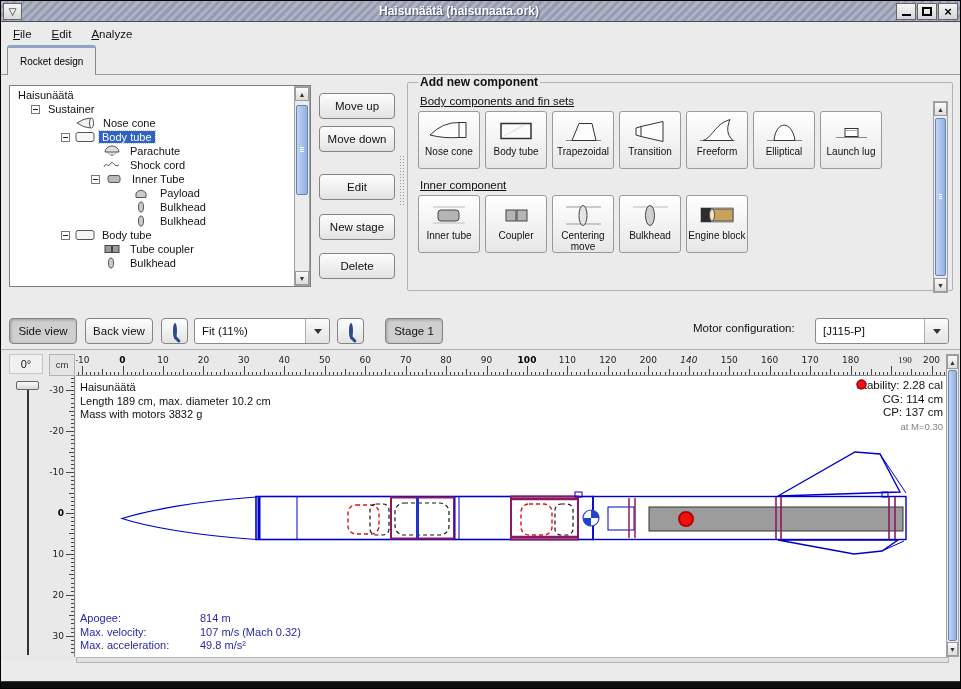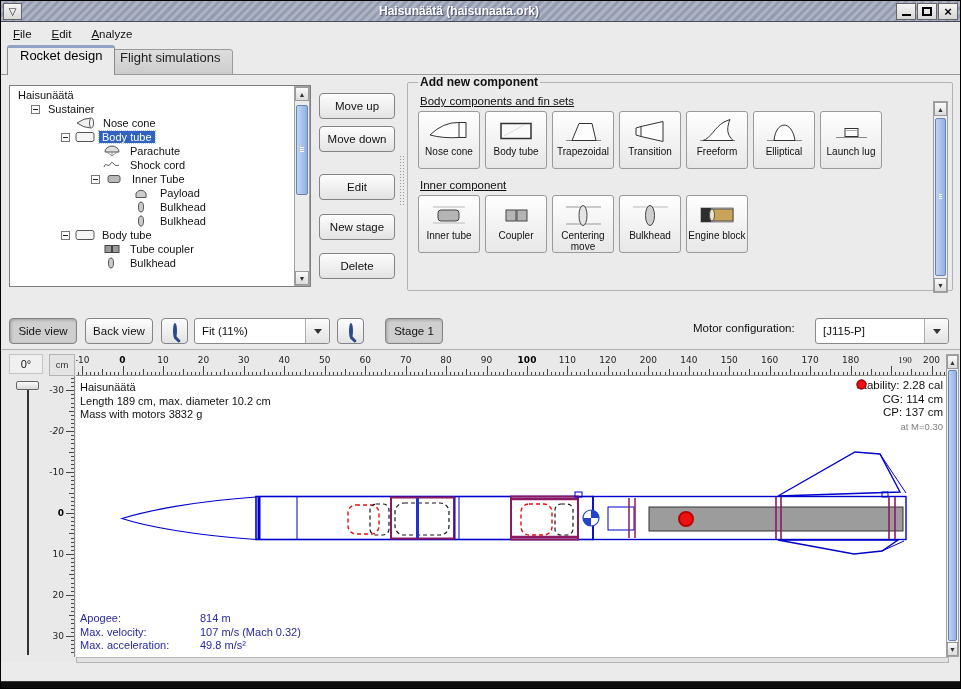--- a/index.html
+++ b/index.html
@@ -22,21 +22,21 @@
   .max-glyph{width:10px;height:9px;border:2px solid #000;}
 
   
   .menubar{position:absolute;left:0;top:22px;right:0;height:21px;background:#ebebeb;display:flex;align-items:center;}
   .menu-item{display:inline-block;padding:2px 8px;font-size:11.5px;color:#111;margin-left:4px;}
   .menu-item::first-letter{text-decoration:underline;}
 
   
   .tabrow{position:absolute;left:0;top:43px;right:0;height:31px;}
   .tabrow .baseline{position:absolute;left:0;right:0;bottom:0;height:1px;background:#9a9a9a;}
-  .tab{position:absolute;bottom:0;font-size:13px;padding:0 12px;display:flex;margin-top:20px;}
+  .tab{position:absolute;bottom:0;font-size:10px;padding:0 12px;display:flex;align-items:center;margin-top:20px;}
   .tab.active{left:6px;height:30px;background:#ebebeb;border:1px solid #8a8a8a;border-bottom:none;
     border-top:3px solid #8fa3c8;border-radius:3px 3px 0 0;z-index:2;}
   .tab.inactive{left:106px;height:26px;background:linear-gradient(#dedede,#cccccc);
     border:1px solid #9a9a9a;border-radius:3px 3px 0 0;color:#222;}
 
   
   .upper{position:absolute;left:0;top:74px;right:0;height:234px;}
   .tree-panel{position:absolute;left:8px;top:10px;width:302px;height:202px;background:#fff;
     border:1px solid #7e7e7e;overflow:hidden;}
   .tree{position:absolute;left:1px;top:2px;right:17px;}
@@ -148,23 +148,20 @@
   <div class="menubar">
     <span class="menu-item">File</span>
     <span class="menu-item">Edit</span>
     <span class="menu-item">Analyze</span>
   </div>
 
   <div class="tabrow">
     <div class="baseline"></div>
     <div class="tab active">
         <span>Rocket design</span>
-      </div>
-    <div class="tab inactive">
-        <span>Flight simulations</span>
       </div>
   </div>
 
   <div class="upper">
 
     <div class="tree-panel">
       <div class="tree">
         <div class="trow" style="padding-left:4px">
           <span class="tlabel">Haisunäätä</span>
         </div>
@@ -673,21 +670,21 @@
         <div class="hl" style="left: 208.3px;">40</div>
         <div class="hl" style="left: 248.75px;">50</div>
         <div class="hl" style="left: 289.2px;">60</div>
         <div class="hl" style="left: 329.65px;">70</div>
         <div class="hl" style="left: 370.1px;">80</div>
         <div class="hl" style="left: 410.55px;">90</div>
         <div class="hl bold" style="left: 451px;">100</div>
         <div class="hl" style="left: 491.45px;">110</div>
         <div class="hl" style="left: 531.9px;">120</div>
         <div class="hl" style="left: 572.35px;">200</div>
-        <div class="hl" style="left: 612.8px;">140</div>
+        <div class="hl" style="left: 612.8px; font-style: italic;">140</div>
         <div class="hl" style="left: 653.25px;">150</div>
         <div class="hl" style="left: 693.7px;">160</div>
         <div class="hl" style="left: 734.15px;">170</div>
         <div class="hl" style="left: 774.6px;">180</div>
         <div class="hl" style="left: 829px; font-family: Liberation Serif, serif;">190</div>
         <div class="hl" style="left: 855.5px;">200</div>
       </div>
     <div class="vruler" id="vruler">
         <div class="vt c" style="top: 2.03px;"></div>
         <div class="vt c" style="top: 6.12px;"></div>
@@ -751,21 +748,21 @@
         <div class="vt c" style="top: 243.34px;"></div>
         <div class="vt c" style="top: 247.43px;"></div>
         <div class="vt c" style="top: 251.52px;"></div>
         <div class="vt c" style="top: 255.61px;"></div>
         <div class="vt a" style="top: 259.7px;"></div>
         <div class="vt c" style="top: 263.79px;"></div>
         <div class="vt c" style="top: 267.88px;"></div>
         <div class="vt c" style="top: 271.97px;"></div>
         <div class="vt c" style="top: 276.06px;"></div>
         <div class="vl" style="top: 14.3px;">-30</div>
-        <div class="vl" style="top: 55.2px; font-style: italic;">-20</div>
+        <div class="vl" style="top: 55.2px;">-20</div>
         <div class="vl" style="top: 96.1px;">-10</div>
         <div class="vl bold" style="top: 137px;">0</div>
         <div class="vl" style="top: 177.9px;">10</div>
         <div class="vl" style="top: 218.8px;">20</div>
         <div class="vl" style="top: 259.7px;">30</div>
       </div>
 
     <div class="canvas">
       <svg width="873" height="281" viewBox="75 374 873 281">
 

